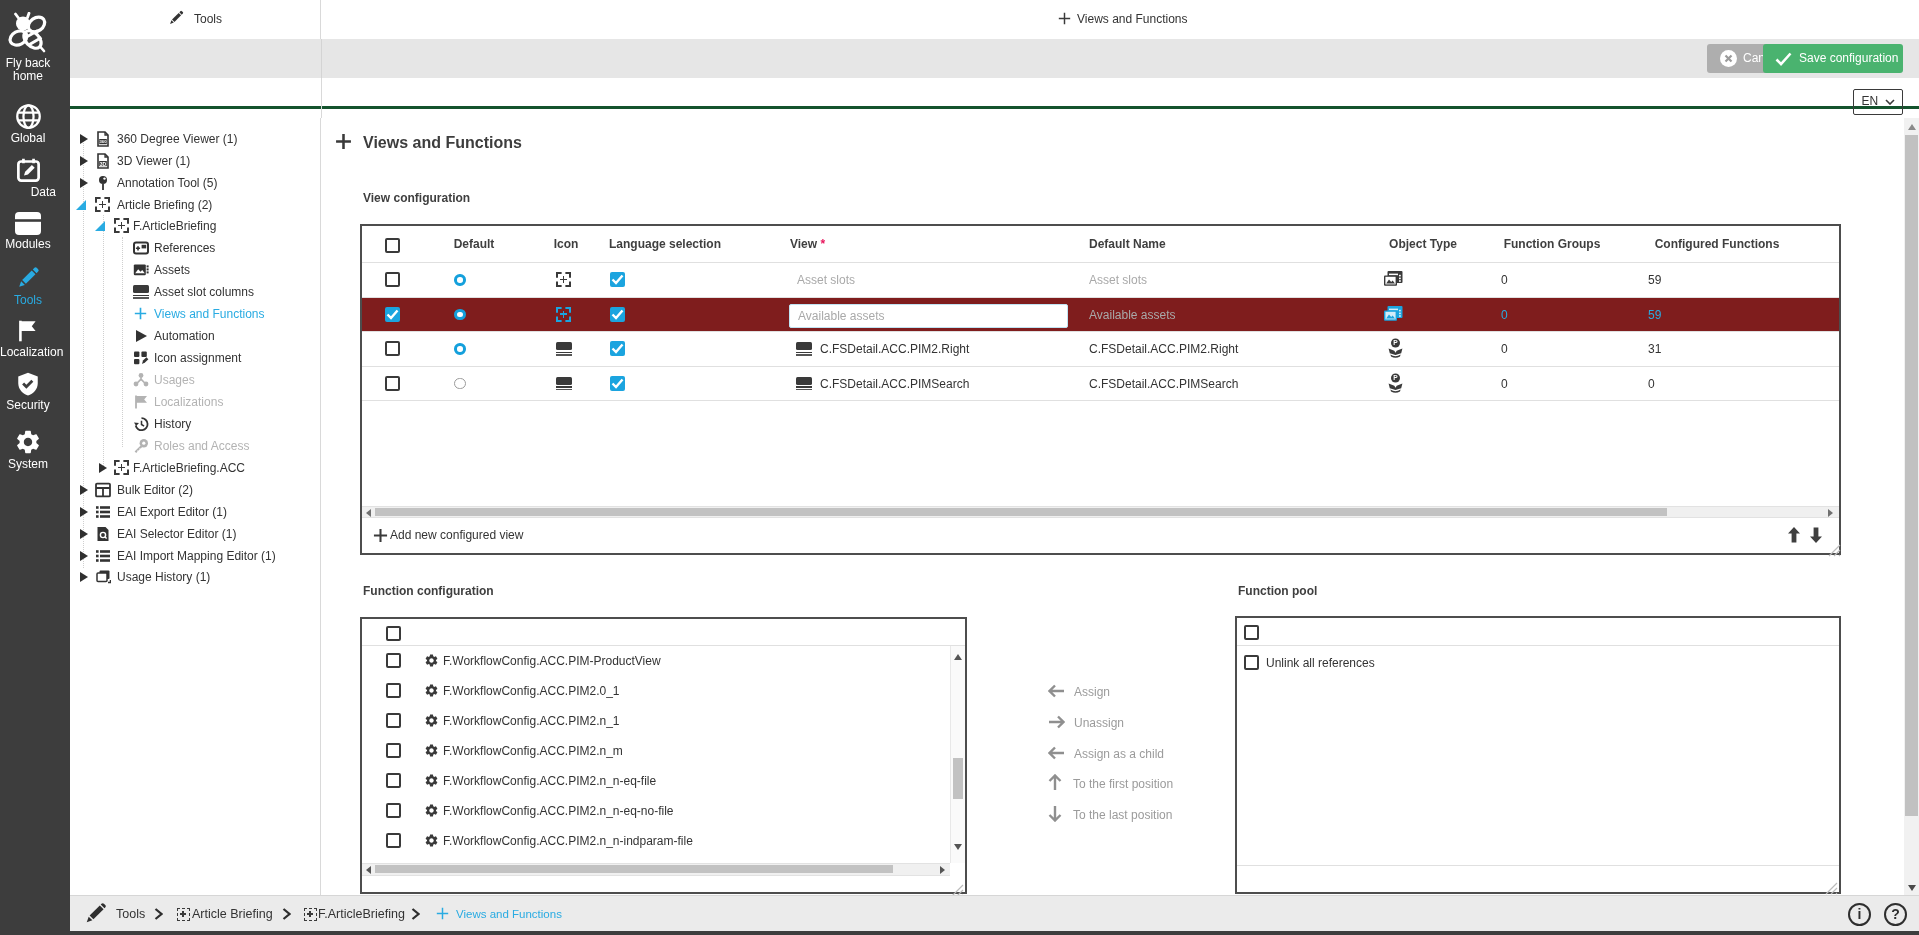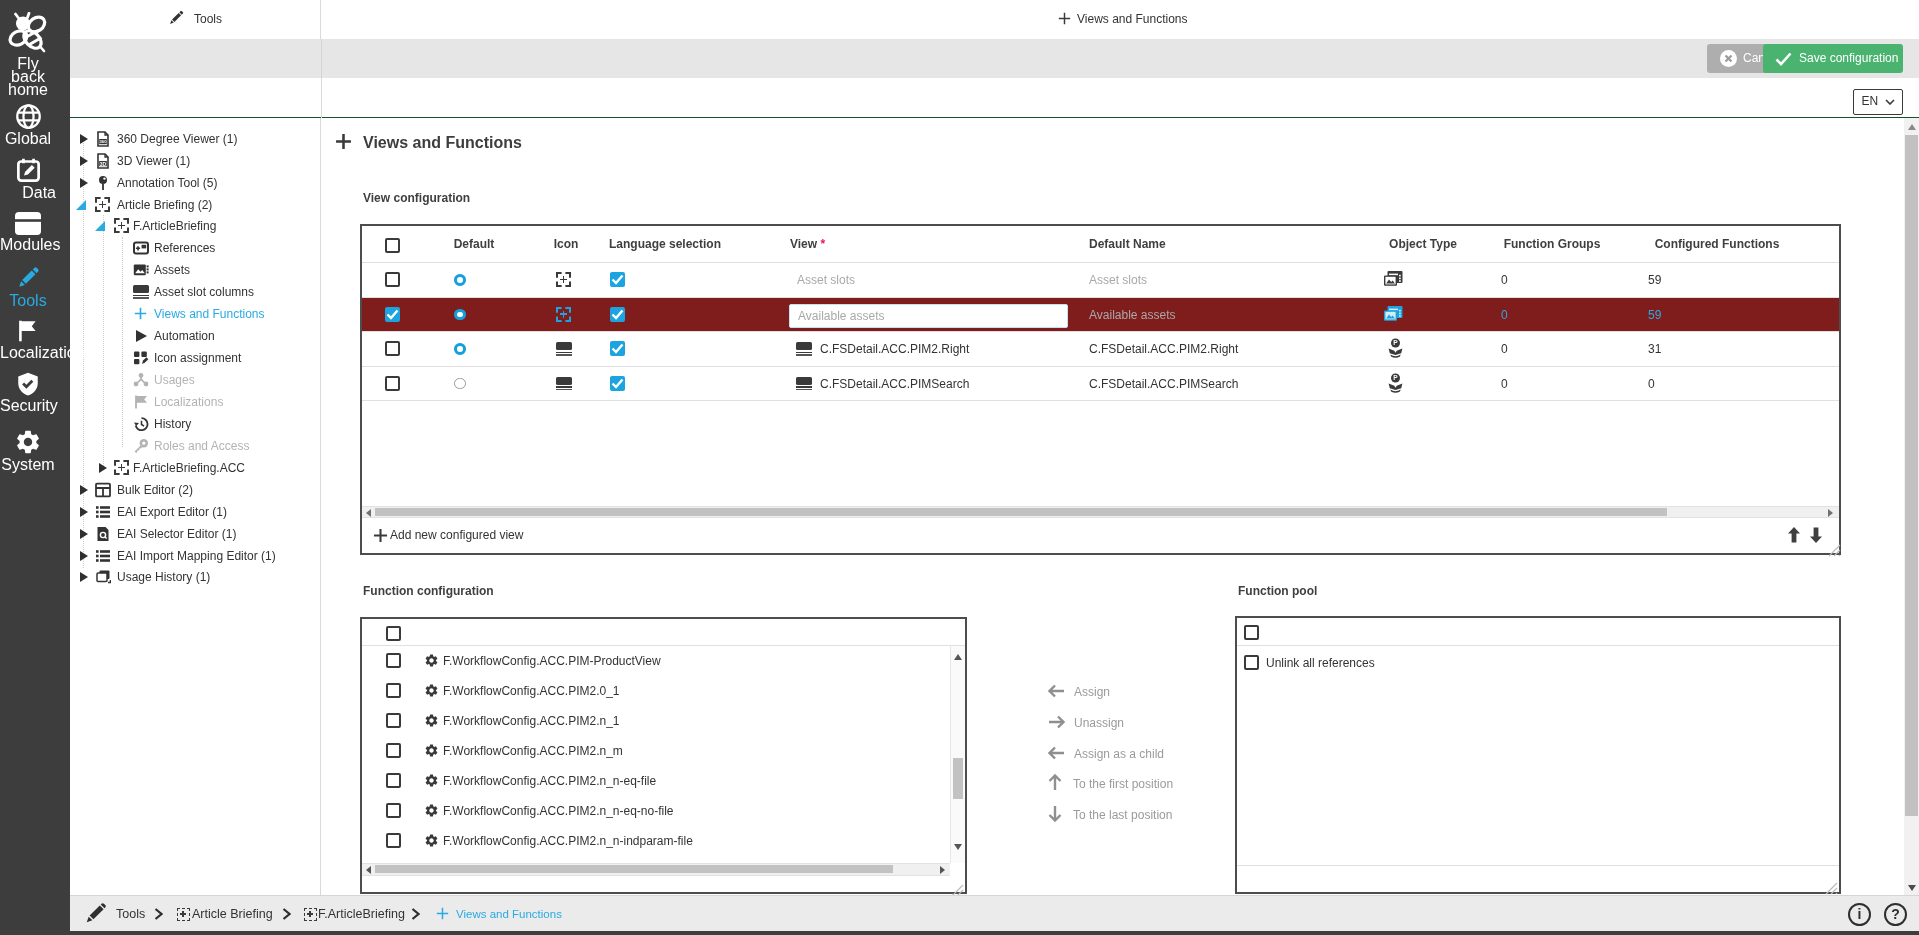--- a/index.html
+++ b/index.html
@@ -2,29 +2,29 @@
 <html><head>
 <meta charset="utf-8">
 <style>
 * { margin:0; padding:0; box-sizing:border-box; }
 html,body { width:1919px; height:935px; overflow:hidden; }
 body { font-family:"Liberation Sans", sans-serif; color:#333; background:#fff; position:relative; }
 .abs { position:absolute; }
 
 
 #sidebar { left:0; top:0; width:70px; height:935px; background:#3d3d3d; z-index:30; }
-.side-item { position:absolute; left:0; width:56px; text-align:center; color:#fff; font-size:16px; }
+.side-item { position:absolute; left:0; width:56px; text-align:center; color:#fff; font-size:12px; }
 .side-item .lbl { display:block; margin-top:2px; line-height:13px; }
 .side-item.active { color:#29abe2; }
 
 
 #tabsrow { left:70px; top:0; width:1849px; height:39px; background:#fff; z-index:5; }
 #tabcell { position:absolute; left:0; top:0; width:251px; height:39px; border-right:1px solid #d9d9d9; }
 #toolbar { left:70px; top:39px; width:1849px; height:39px; background:#e6e6e6; z-index:5; }
-#enrow  { left:70px; top:78px; width:1849px; height:40px; background:#fff; border-bottom:1px solid #14532d; z-index:5; }
+#enrow  { left:70px; top:78px; width:1849px; height:31px; background:#fff; border-bottom:3px solid #14532d; z-index:5; }
 #enbox { position:absolute; left:1783px; top:11px; width:50px; height:26px; border:1.6px solid #3a3a3a; border-radius:2px; font-size:12px; color:#333; line-height:23px; text-align:center; }
 
 .btn { position:absolute; top:5px; height:29px; border-radius:3px; color:#fff; font-size:12px; line-height:29px; }
 #btn-cancel { left:1605px; width:80px; background:#aeaeae;margin-left:32px; }
 #btn-save { left:1693px; width:140px; background:#4ab36f; }
 
 
 #treepanel { left:70px; top:118px; width:251px; height:777px; background:#fff; border-right:1px solid #d9d9d9; overflow:hidden; }
 #main { left:321px; top:118px; width:1583px; height:777px; background:#fff; overflow:hidden; }
 #pagescroll { left:1904px; top:118px; width:15px; height:777px; background:#f1f1f1; z-index:6; }

